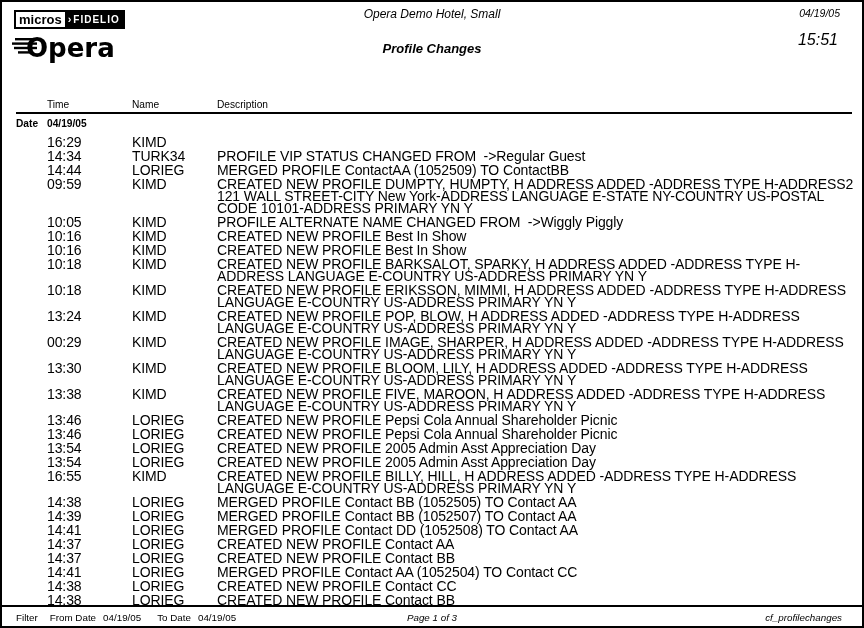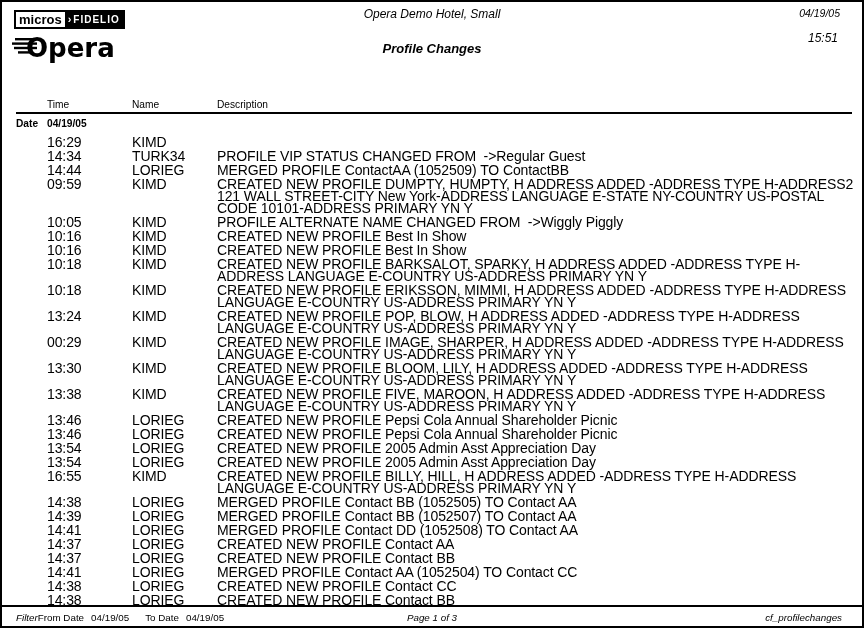--- a/index.html
+++ b/index.html
@@ -24,42 +24,42 @@
   .opera-logo { position:absolute; left:10px; top:27px; }
   .hotel-name {
     position:absolute; left:0; right:0; top:5px; text-align:center;
     font-style:italic; font-size:12px;
   }
   .report-title {
     position:absolute; left:0; right:0; top:39px; text-align:center;
     font-style:italic; font-weight:bold; font-size:13px;
   }
   .hdr-date { position:absolute; right:22px; top:5px; font-style:italic; font-size:10.5px; }
-  .hdr-time { position:absolute; right:24px; top:29px; font-style:italic; font-size:12px; }
+  .hdr-time { position:absolute; right:24px; top:29px; font-style:italic; font-size:16px; }
   
   .cols { position:absolute; top:97px; left:0; right:0; font-size:10.2px; }
   .cols .h-time { position:absolute; left:45px; }
   .cols .h-name { position:absolute; left:130px; }
   .cols .h-desc { position:absolute; left:215px; }
   .rule { position:absolute; top:110px; left:14px; width:836px; height:2px; background:#000; }
   .daterow { position:absolute; top:116px; left:0; font-weight:bold; font-size:10.2px; }
   .daterow .d-label { position:absolute; left:14px; }
   .daterow .d-value { position:absolute; left:45px; }
   
   .rows { position:absolute; top:134px; left:0; right:0; }
   .row { position:relative; padding-left:215px; min-height:12px; margin-bottom:2px;
          font-size:14px; line-height:12px; letter-spacing:-0.1px; }
   .row .c-time { position:absolute; left:45px; top:0; }
   .row .c-name { position:absolute; left:130px; top:0; }
   .row .c-desc { display:block; width:648px; white-space:pre-wrap; }
   
   .f-rule { position:absolute; top:603px; left:0; right:0; height:2px; background:#000; }
   .footer { position:absolute; top:610px; left:0; right:0; font-size:9.8px; }
   .f-left { position:absolute; left:14px; top:0; display:flex; }
-  .f-left .flt { font-style:italic; }
+  .f-left .flt { margin-right:12px; }
   .f-left .lbl { margin-right:7px; }
   .f-left .val { margin-right:16px; }
   .f-center { position:absolute; left:0; right:0; top:0; text-align:center; font-style:italic; }
   .f-right { position:absolute; right:20px; top:0; font-style:italic; }
 </style>
 </head>
 <body>
 
 <div class="page">
 

